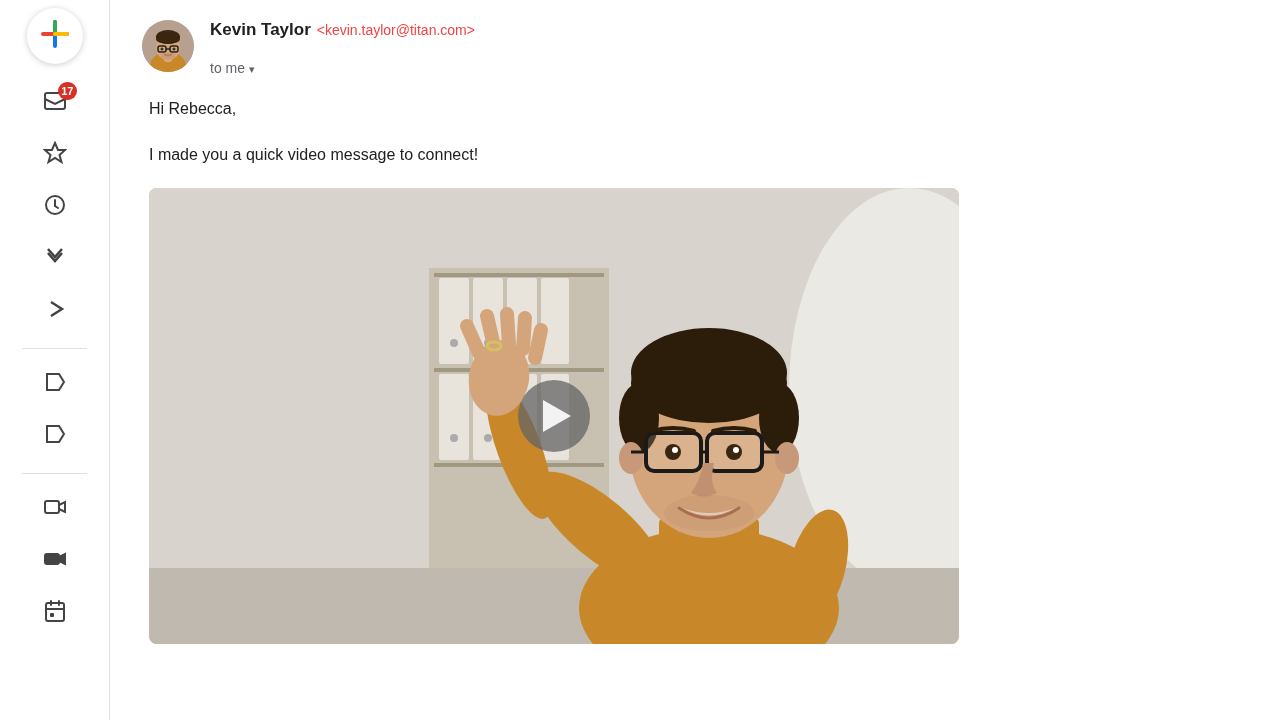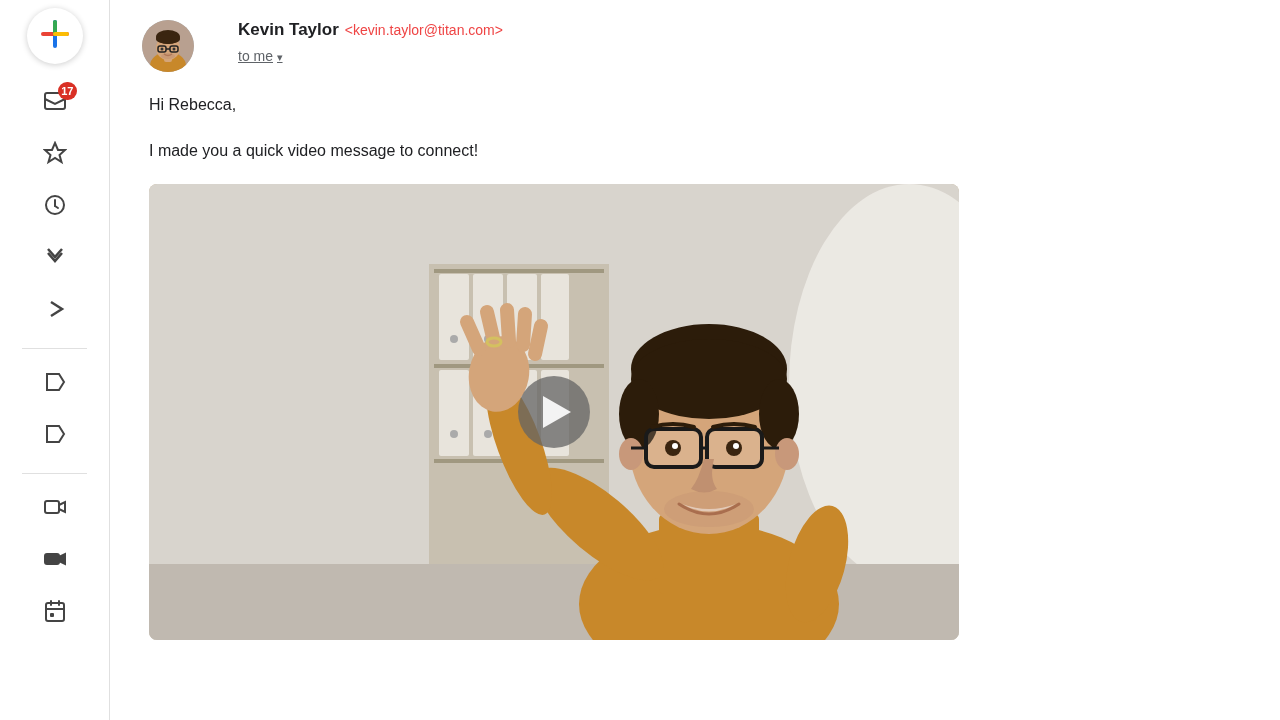--- a/index.html
+++ b/index.html
@@ -112,22 +112,21 @@
 
     
     .avatar svg {
       width: 52px;
       height: 52px;
     }
 
     .sender-info {
       display: flex;
       flex-direction: column;
-      gap: 8px;
-      margin-left: 28px;
+      gap: 20px;
     }
 
     .sender-line {
       display: flex;
       align-items: baseline;
       gap: 6px;
       flex-wrap: wrap;
     }
 
     .sender-name {
@@ -140,21 +139,20 @@
       font-size: 14px;
       color: #ef4444;
     }
 
     .to-me-line {
       display: flex;
       align-items: flex-end;
       gap: 4px;
       font-size: 14px;
       color: #5f6368;
-      text-decoration: underline;
     }
 
     .dropdown-arrow {
       font-size: 11px;
       color: #5f6368;
       cursor: pointer;
     }
 
     .email-body {
       padding-left: 7px;

